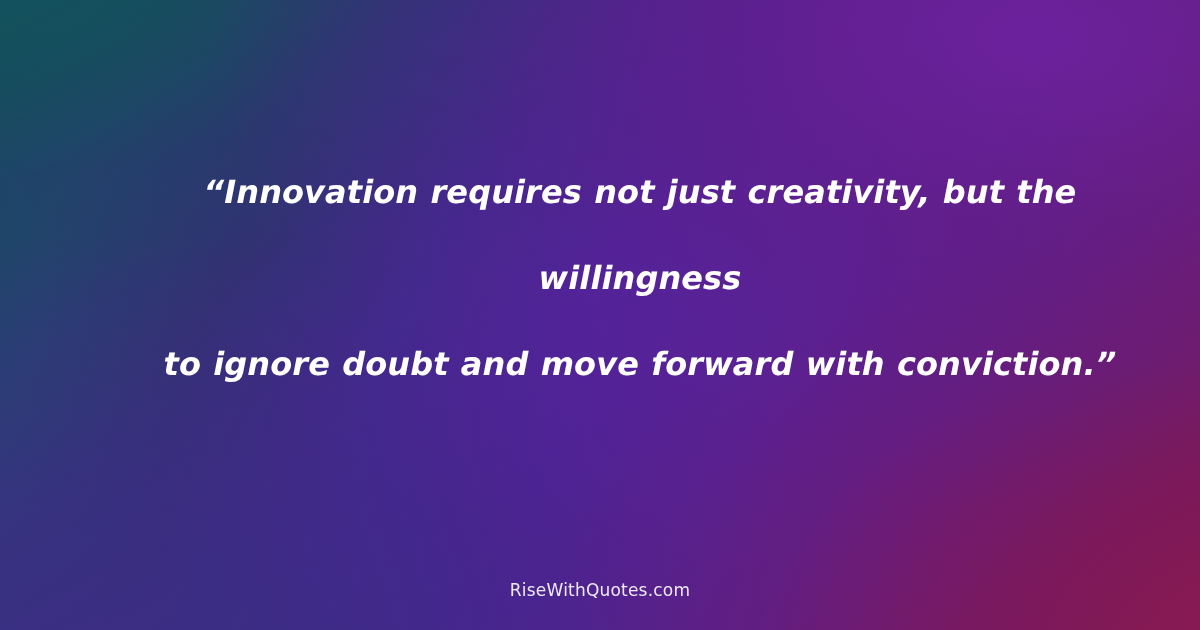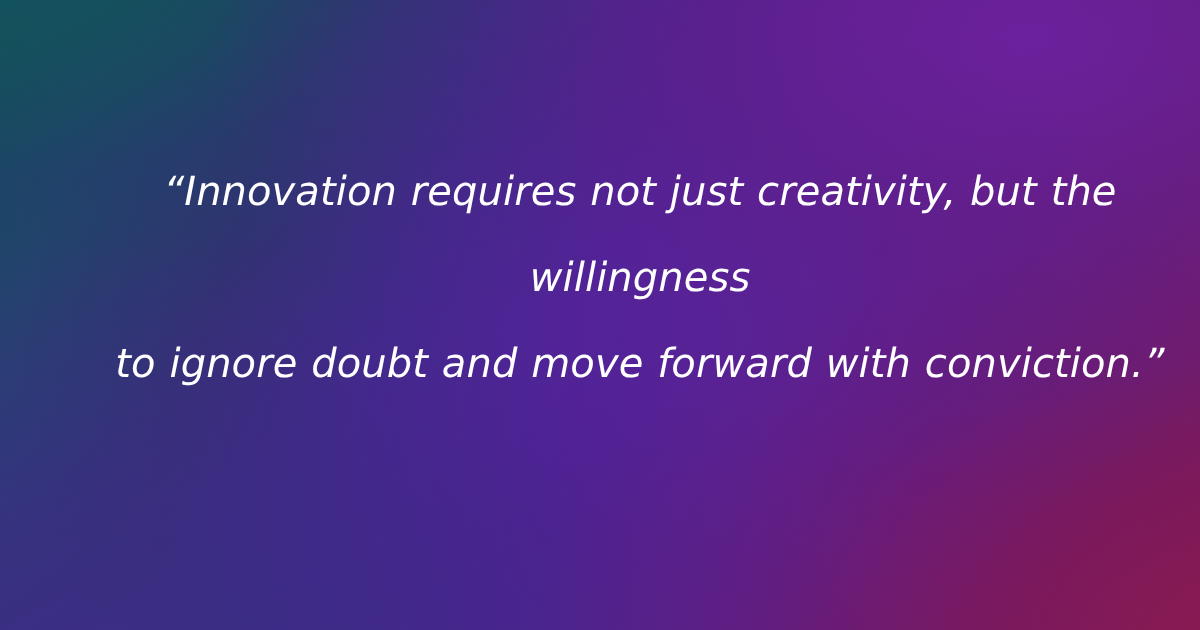--- a/index.html
+++ b/index.html
@@ -117,22 +117,22 @@
     transform: translate(-50%, -50%);
     width: 1060px;
     text-align: center;
   }
 
   #quote-text {
     margin: 0;
     color: #ffffff;
     font-family: "DejaVu Sans", "Liberation Sans", sans-serif;
     font-style: italic;
-    font-weight: 400;
-    font-size: 40px;
+    font-weight: 700;
+    font-size: 32px;
     line-height: 86px;
     letter-spacing: 0.1px;
     word-spacing: 1px;
     text-rendering: geometricPrecision;
   }
 
   #footer-bar {
     position: absolute;
     left: 0;
     right: 0;
@@ -166,15 +166,18 @@
   <div id="content">
 
     <blockquote id="quote-block">
       <p id="quote-text">
         <span>“Innovation requires not just creativity, but the willingness</span>
         <br>
         <span>to ignore doubt and move forward with conviction.”</span>
       </p>
     </blockquote>
 
+    <div id="footer-bar">
+      <span id="site-credit">RiseWithQuotes.com</span>
+    </div>
 
   </div>
 </div>
 
 </body></html>

